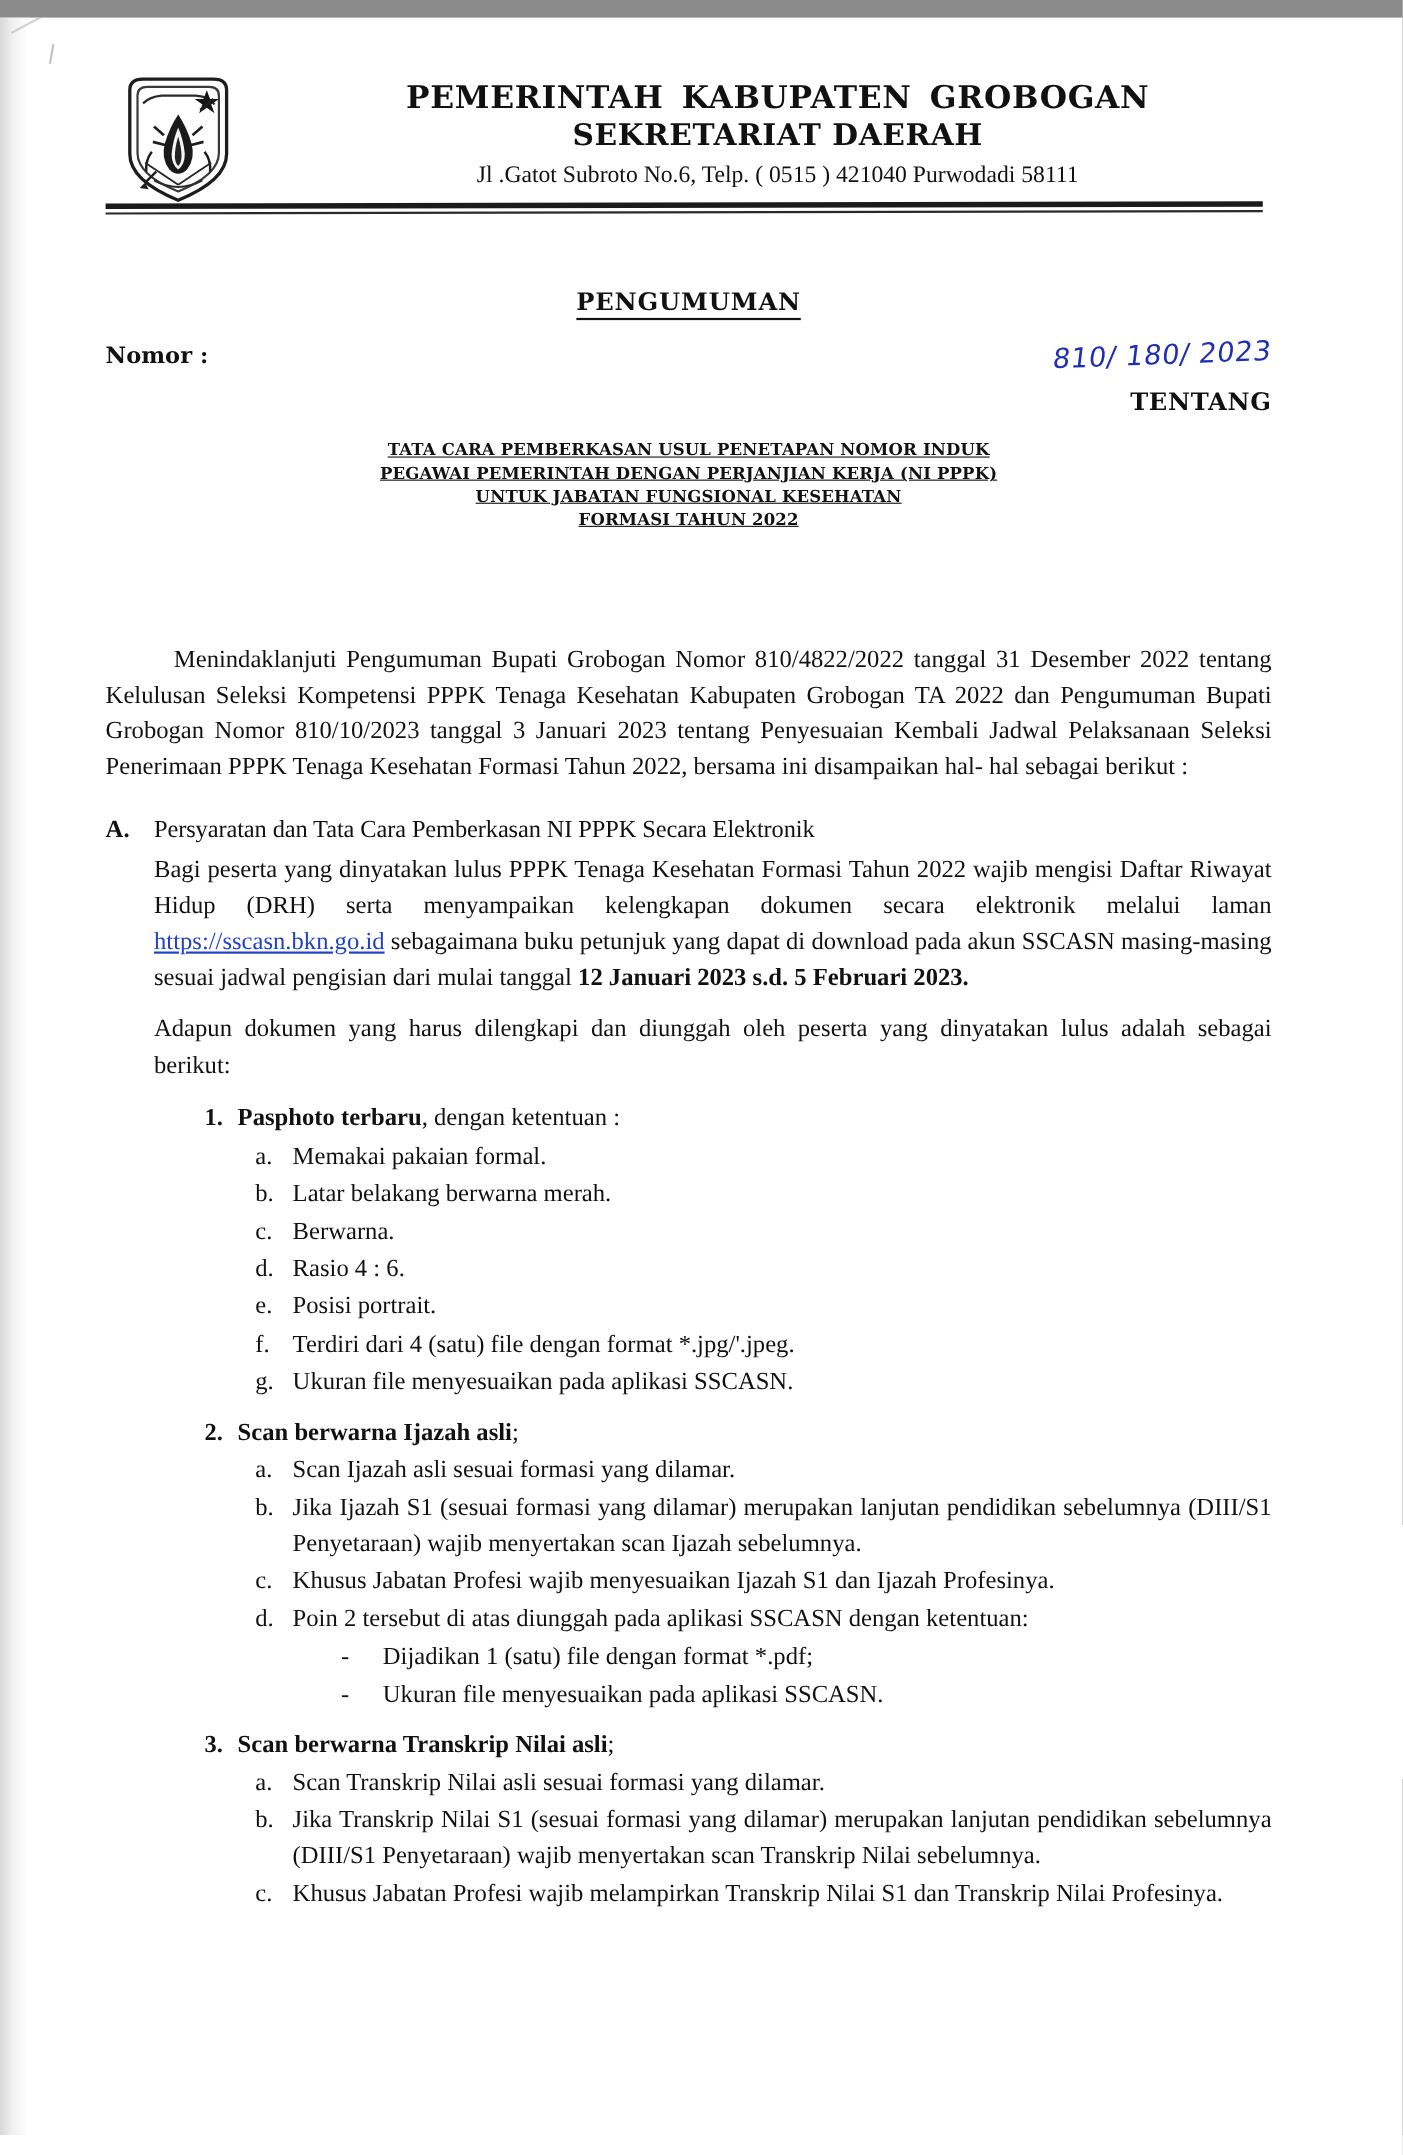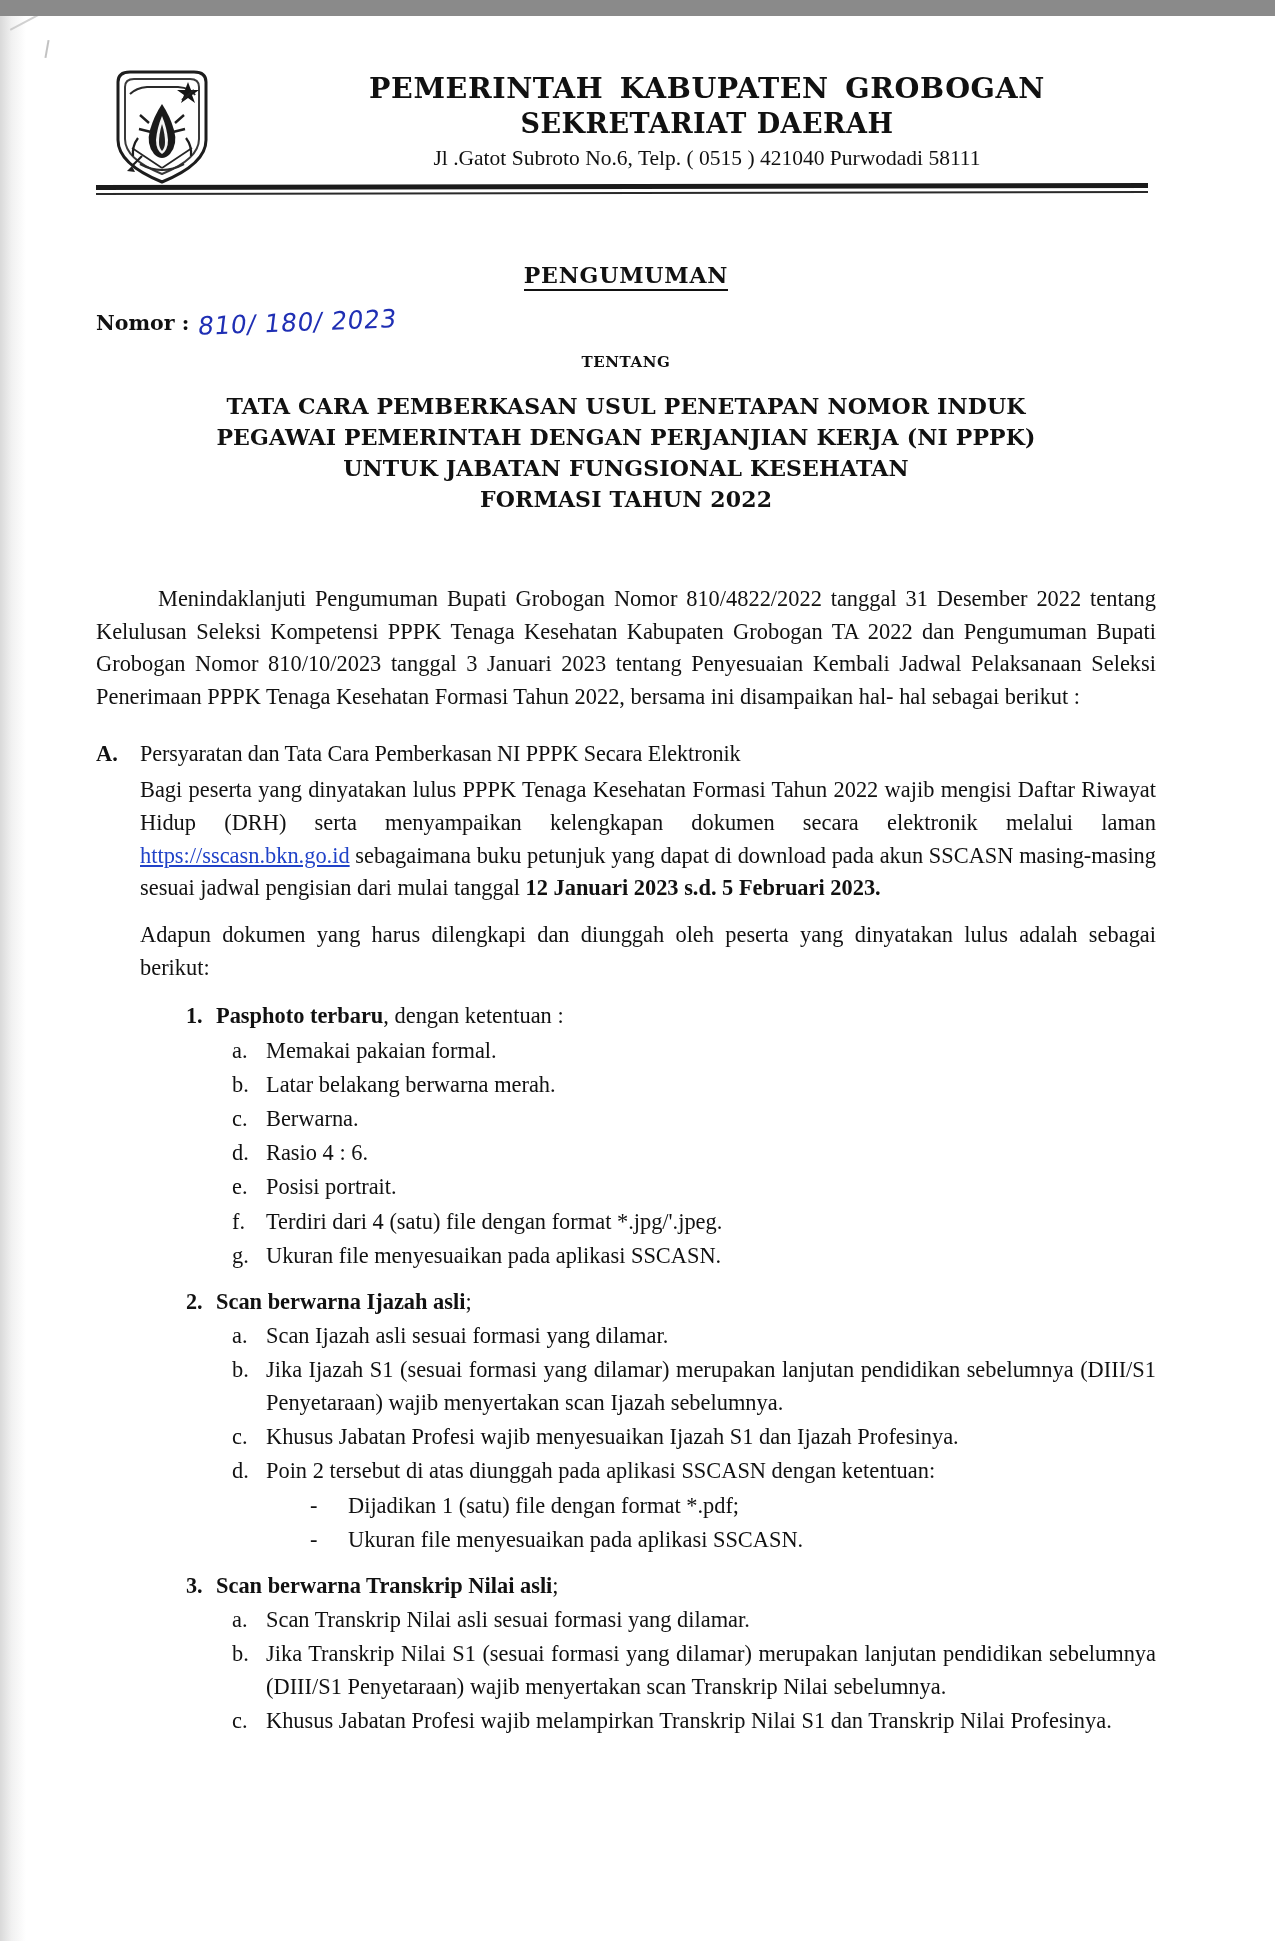--- a/index.html
+++ b/index.html
@@ -135,48 +135,50 @@
     display: inline-block;
     border-bottom: 2.5px solid #111;
     padding-bottom: 1px;
   }
   .t-nomor-row {
     margin-top: 16px;
     font-family: "DejaVu Serif", serif;
     font-weight: bold;
     font-size: 20.5px;
     display: flex;
-    justify-content: flex-start;
+    justify-content: space-between;
     align-items: baseline;
     gap: 9px;
   }
   .t-nomor-value {
     font-family: "DejaVu Sans", sans-serif;
     font-weight: normal;
     font-size: 25px;
     color: #1f2fb4;
     transform: rotate(-2.2deg) skewX(-9deg);
     letter-spacing: .5px;
     position: relative;
     top: 1px;
   }
   .t-tentang {
     margin-top: 17px;
     font-family: "DejaVu Serif", serif;
     font-weight: bold;
-    font-size: 15px;
+    font-size: 22px;
     letter-spacing: .6px;
+    text-align: right;
   }
   .t-subject {
     margin-top: 20px;
     font-family: "DejaVu Serif", serif;
     font-weight: bold;
-    font-size: 22px;
+    font-size: 15px;
     line-height: 1.41;
     letter-spacing: .15px;
+    text-decoration: underline;
   }
 
   
   .body {
     position: absolute;
     left: 96px;
     top: 567px;
     width: 1060px;
     font-size: 22.4px;
     line-height: 1.46;

